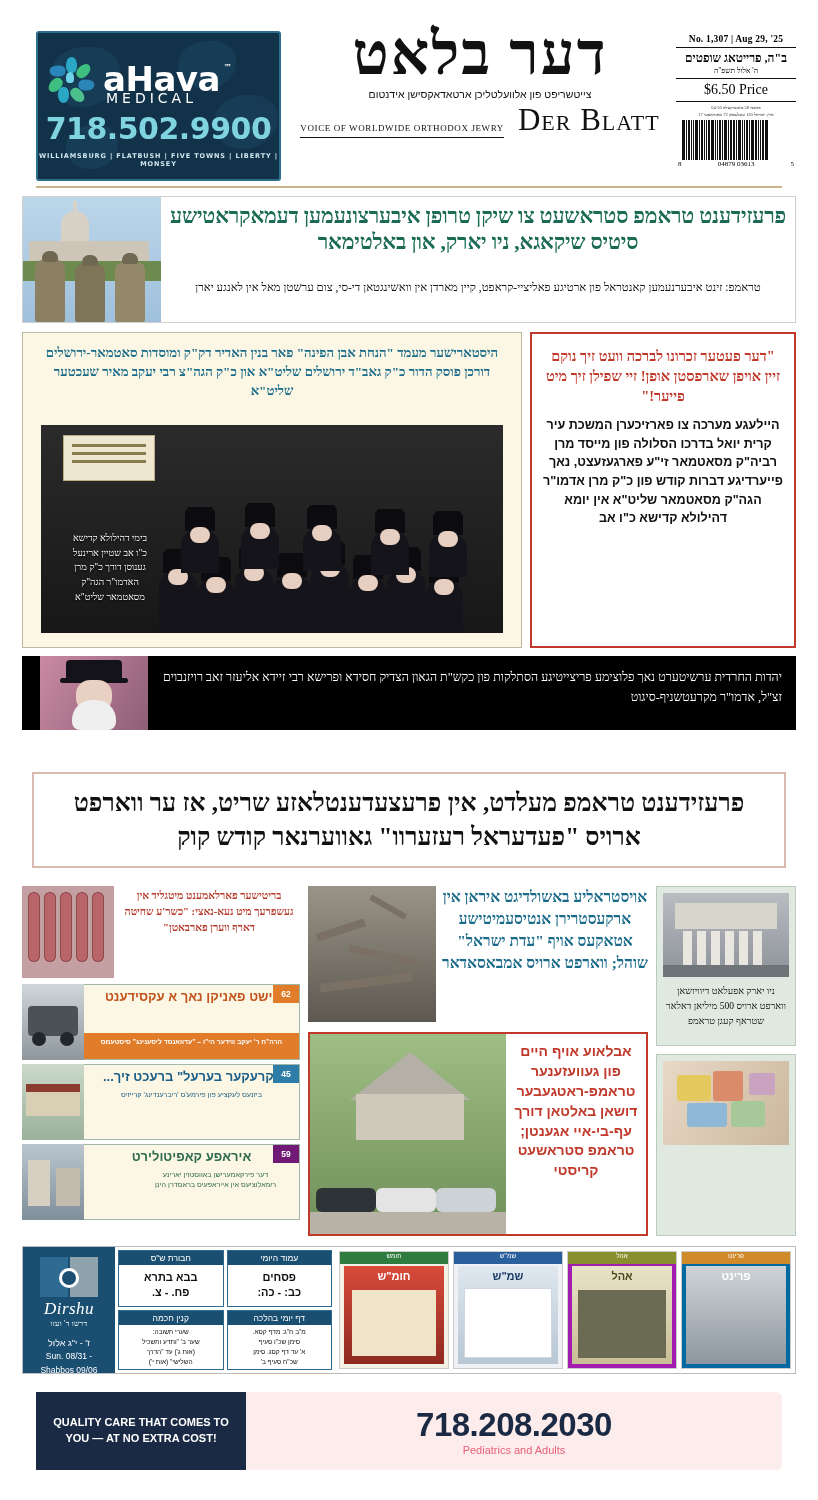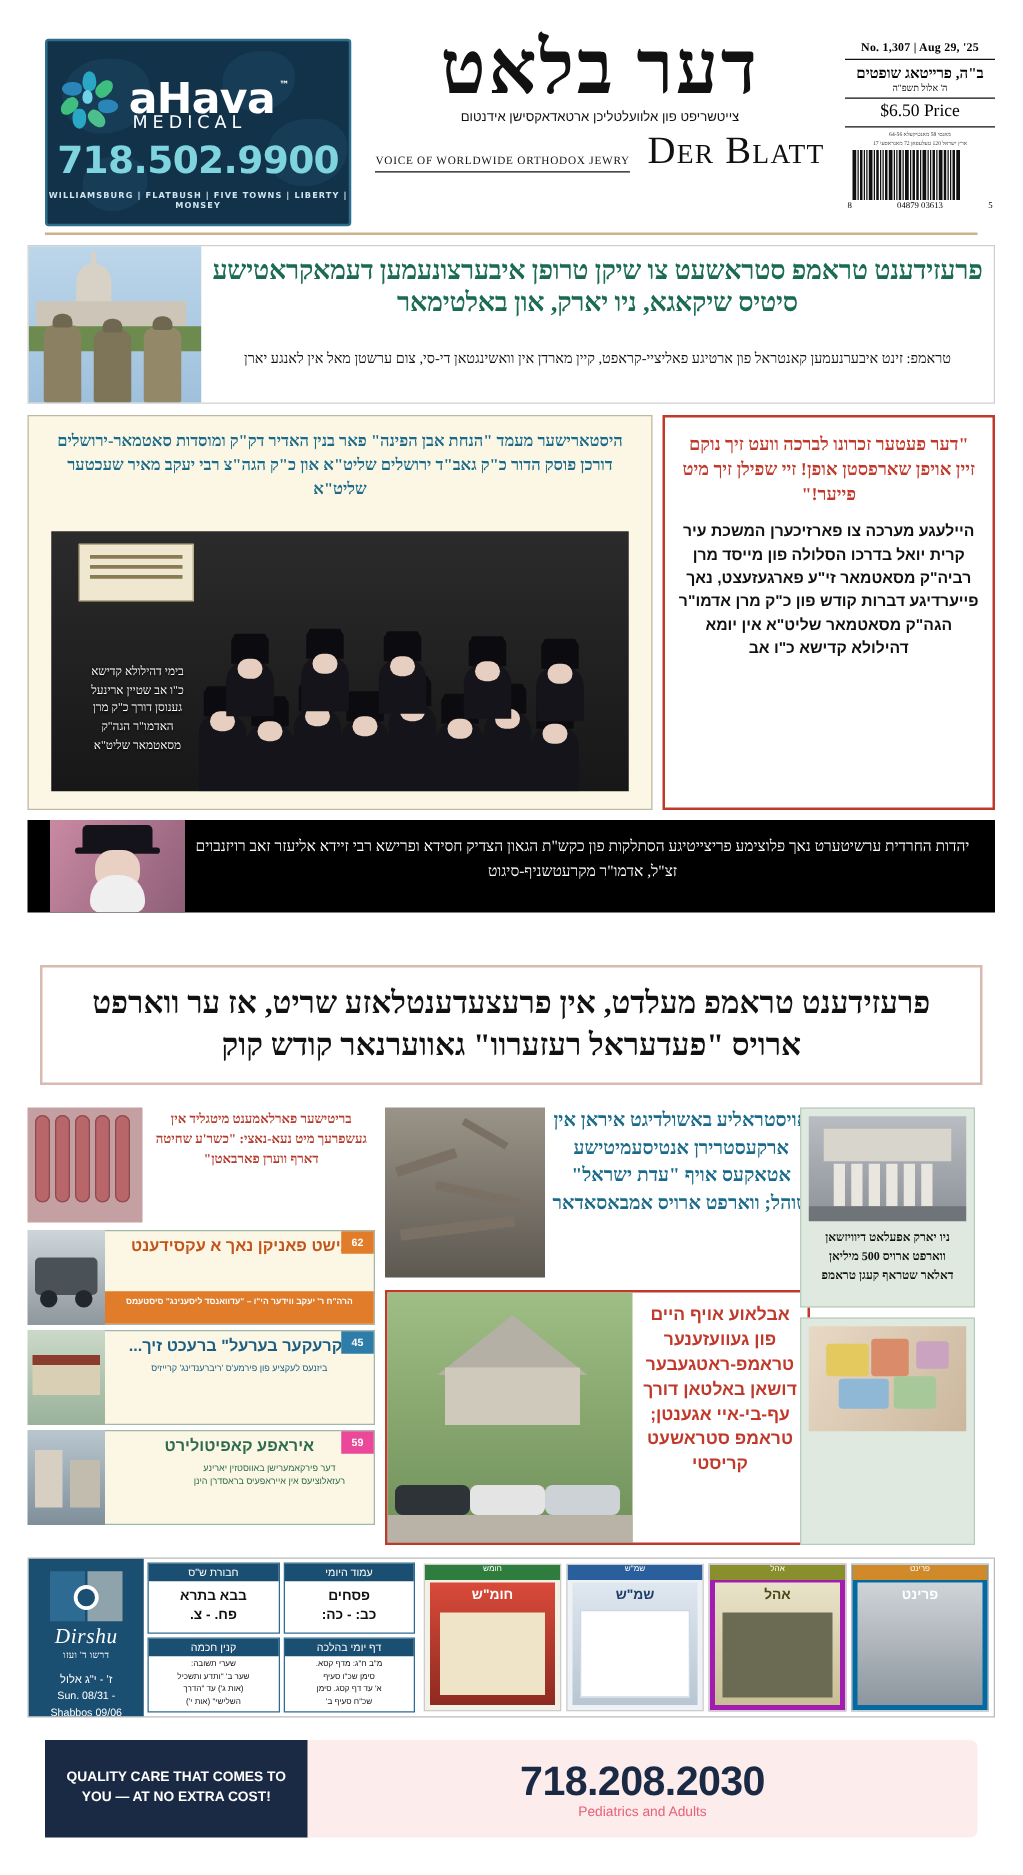--- a/index.html
+++ b/index.html
@@ -120,21 +120,21 @@
 
   
   .blackband { position:absolute; left:22px; top:656px; width:774px; height:74px;
     background:#000; overflow:hidden; }
   .bb-photo { position:absolute; left:18px; top:0; width:108px; height:74px;
     background:linear-gradient(120deg,#c98aa2,#8e5f78); overflow:hidden; }
   .bb-hat { position:absolute; left:26px; top:4px; width:56px; height:22px; background:#15131a; border-radius:4px; }
   .bb-hat:after { content:""; position:absolute; left:-6px; top:18px; width:68px; height:5px; background:#15131a; border-radius:3px; }
   .bb-face { position:absolute; left:36px; top:24px; width:36px; height:32px; background:#e8d0c2; border-radius:14px; }
   .bb-beard { position:absolute; left:32px; top:44px; width:44px; height:30px; background:#efefef; border-radius:20px 20px 8px 8px; }
-  .bb-text { position:absolute; left:128px; right:14px; top:12px; direction:rtl; text-align:center;
+  .bb-text { position:absolute; left:128px; right:14px; top:12px; direction:rtl; 
     color:#fff; font-family:"Liberation Serif", serif; font-size:12.4px; line-height:1.58; }
 
   
   .bighead { position:absolute; left:32px; top:772px; width:754px; height:96px;
     border:2px solid #d9b9b0; background:#fff; display:flex; align-items:center; justify-content:center; }
   .bighead-in { direction:rtl; text-align:center; font-family:"Liberation Serif", serif;
     font-weight:700; font-size:25px; line-height:1.35; color:#111; padding:0 14px; }
 
   
   .lower { position:absolute; left:22px; top:886px; width:774px; height:350px; }
@@ -158,21 +158,21 @@
     font-family:"Liberation Sans", sans-serif; font-weight:700; font-size:13px; line-height:1.28; }
   .teaser .tz-sub { direction:rtl; text-align:center; padding:2px 16px;
     font-family:"Liberation Sans", sans-serif; font-size:7.2px; line-height:1.45; }
   .t1 { top:98px; } .t2 { top:178px; } .t3 { top:258px; }
   .t1 .tz-num { background:#e07c2a; } .t1 .tz-title { color:#c2541c; }
   .t1 .tz-body { background:#fbf7e4; }
   .t1 .tz-strip { position:absolute; left:0; right:0; bottom:0; height:26px; background:#e07c2a;
     color:#fff; direction:rtl; text-align:center; font-family:"Liberation Sans", sans-serif;
     font-size:6.8px; line-height:1.5; padding-top:4px; font-weight:700; }
   .t2 .tz-num { background:#2e7da8; } .t2 .tz-title { color:#1c5f86; } .t2 .tz-sub { color:#1c5f86; }
-  .t3 .tz-num { background:#ec4899; } .t3 .tz-title { color:#2f6b4e; } .t3 .tz-sub { color:#2f6b4e;margin-left:48px; }
+  .t3 .tz-num { background:#701a75; } .t3 .tz-title { color:#2f6b4e; } .t3 .tz-sub { color:#2f6b4e;margin-left:48px; }
 
   .col-mid { position:absolute; left:286px; top:0; width:340px; height:350px; }
   .aus-photo { position:absolute; left:0; top:0; width:128px; height:136px;
     background:linear-gradient(#9a9488,#5d5850); overflow:hidden; }
   .aus-photo .db { position:absolute; background:#7a7064; }
   .aus-head { position:absolute; left:134px; right:0; top:0; direction:rtl; text-align:center;
     font-family:"Liberation Serif", serif; color:#1a6a8a; font-weight:700; font-size:15.5px;
     line-height:1.42; }
   .bloor { position:absolute; left:0; top:146px; width:340px; height:204px;
     border:2px solid #c0392b; background:#fff; display:flex; }
@@ -181,21 +181,21 @@
     clip-path:polygon(0 100%,50% 0,100% 100%); }
   .bl-house { position:absolute; left:46px; top:60px; width:108px; height:46px; background:#cfc9bb; }
   .bl-car { position:absolute; bottom:22px; width:60px; height:24px; background:#2e3338; border-radius:6px; }
   .bl-car.c1 { left:6px; } .bl-car.c2 { left:66px; background:#e4e4e4; }
   .bl-car.c3 { left:126px; background:#cdd2d6; }
   .bl-drive { position:absolute; left:0; bottom:0; width:196px; height:22px; background:#b9b2a6; }
   .bloor-txt { flex:1; direction:rtl; text-align:center; padding:8px 6px;
     font-family:"Liberation Sans", sans-serif; color:#c0392b; font-weight:700;
     font-size:14px; line-height:1.42; }
 
-  .col-right { position:absolute; left:618px; top:0; width:140px; height:350px;font-weight:bold; }
+  .col-right { position:absolute; left:634px; top:0; width:140px; height:350px; }
   .card-green { background:#dfe9e0; border:1px solid #b9cbbd; padding:6px; }
   .cg1 { position:absolute; left:0; top:0; width:140px; height:160px; }
   .cg2 { position:absolute; left:0; top:168px; width:140px; height:182px; }
   .cg-img { width:100%; height:84px; overflow:hidden; position:relative; }
   .nyfed { background:linear-gradient(#b9bdc2,#8d9298); }
   .nyfed .col { position:absolute; bottom:12px; width:9px; height:34px; background:#e9e6e0; }
   .nyfed .base { position:absolute; left:0; right:0; bottom:0; height:12px; background:#6f7478; }
   .nyfed .top { position:absolute; left:12px; right:12px; top:10px; height:26px; background:#d8d5cd; }
   .mapimg { background:linear-gradient(120deg,#e8d9c6,#cbb79d); }
   .mapimg .reg { position:absolute; border-radius:3px; }

